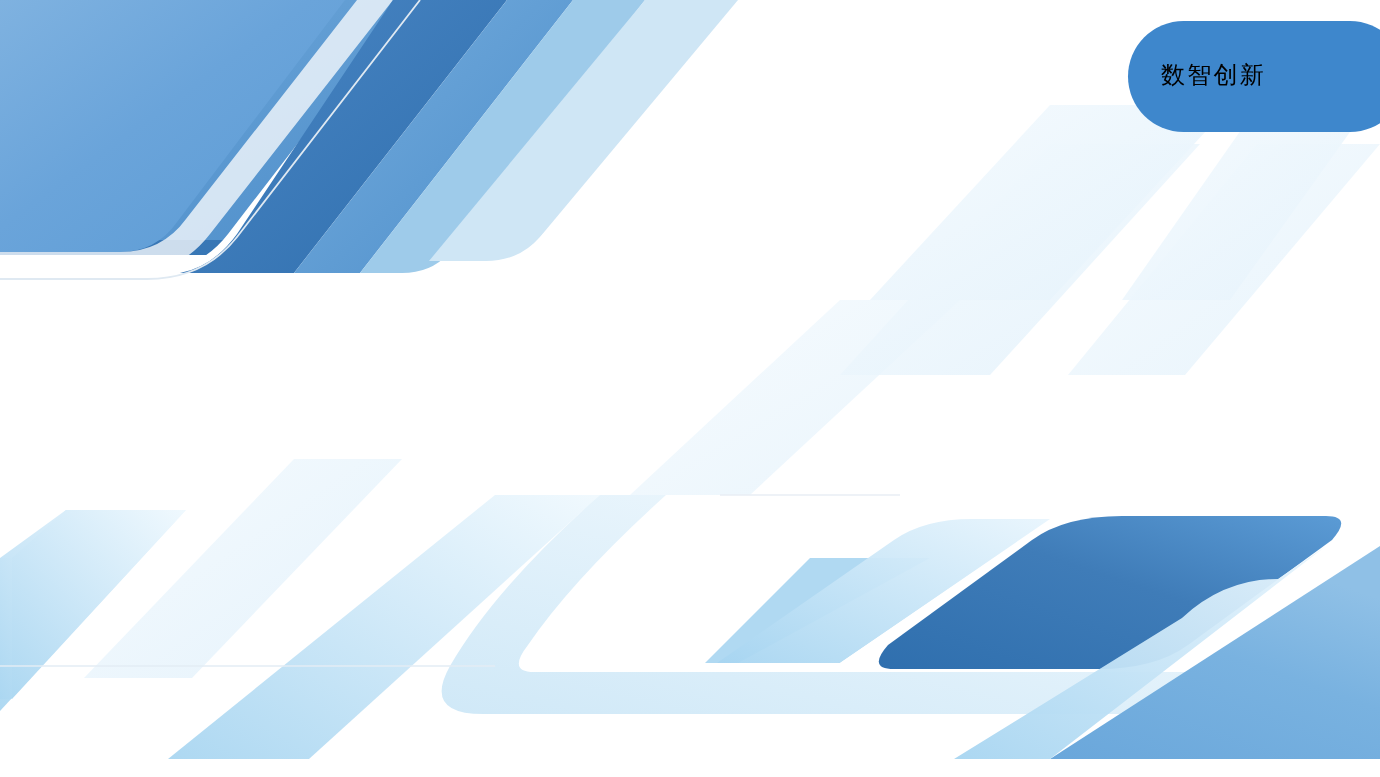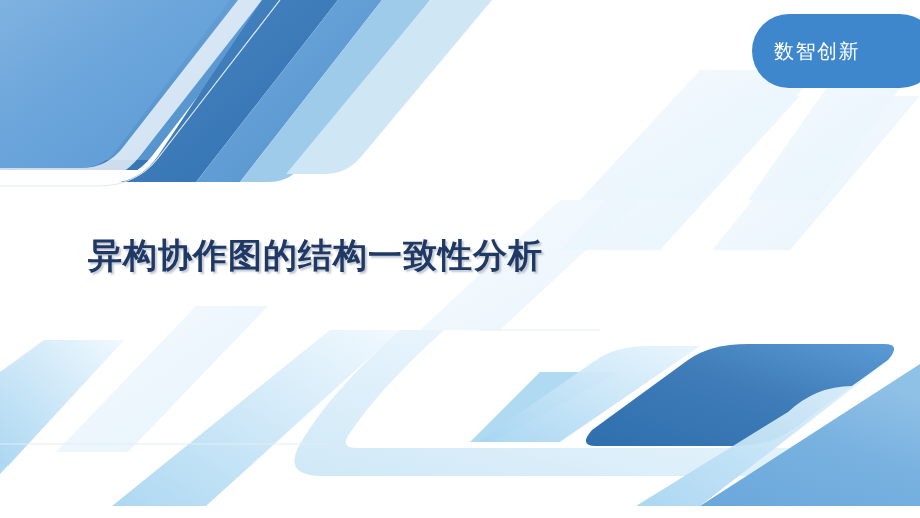--- a/index.html
+++ b/index.html
@@ -35,22 +35,22 @@
     background: #3e87cc;
     display: flex;
     flex-direction: column;
     align-items: flex-start;
     justify-content: center;
     box-sizing: border-box;
     padding-left: 22px;
     z-index: 5;
   }
   .badge-line {
-    color: #ffffff;
-    font-size: 20px;
+    color: #000000;
+    font-size: 16px;
     line-height: 26px;
     letter-spacing: 1.5px;
     white-space: nowrap;
     font-weight: 400;
   }
   
   #title {
     position: absolute;
     left: 88px;
     top: 233px;
@@ -196,15 +196,14 @@
 
       <path d="M0,444 L330,444" fill="none" stroke="#e3edf4" stroke-width="1"></path>
       <path d="M480,330 L600,330" fill="none" stroke="#e8eef4" stroke-width="1"></path>
     </g>
   </svg>
 
   <div id="badge">
     <span class="badge-line">数智创新</span>
   </div>
 
-  <div id="title">异构协作图的结构一致性分析</div>
 
 </div>
 
 </body></html>

